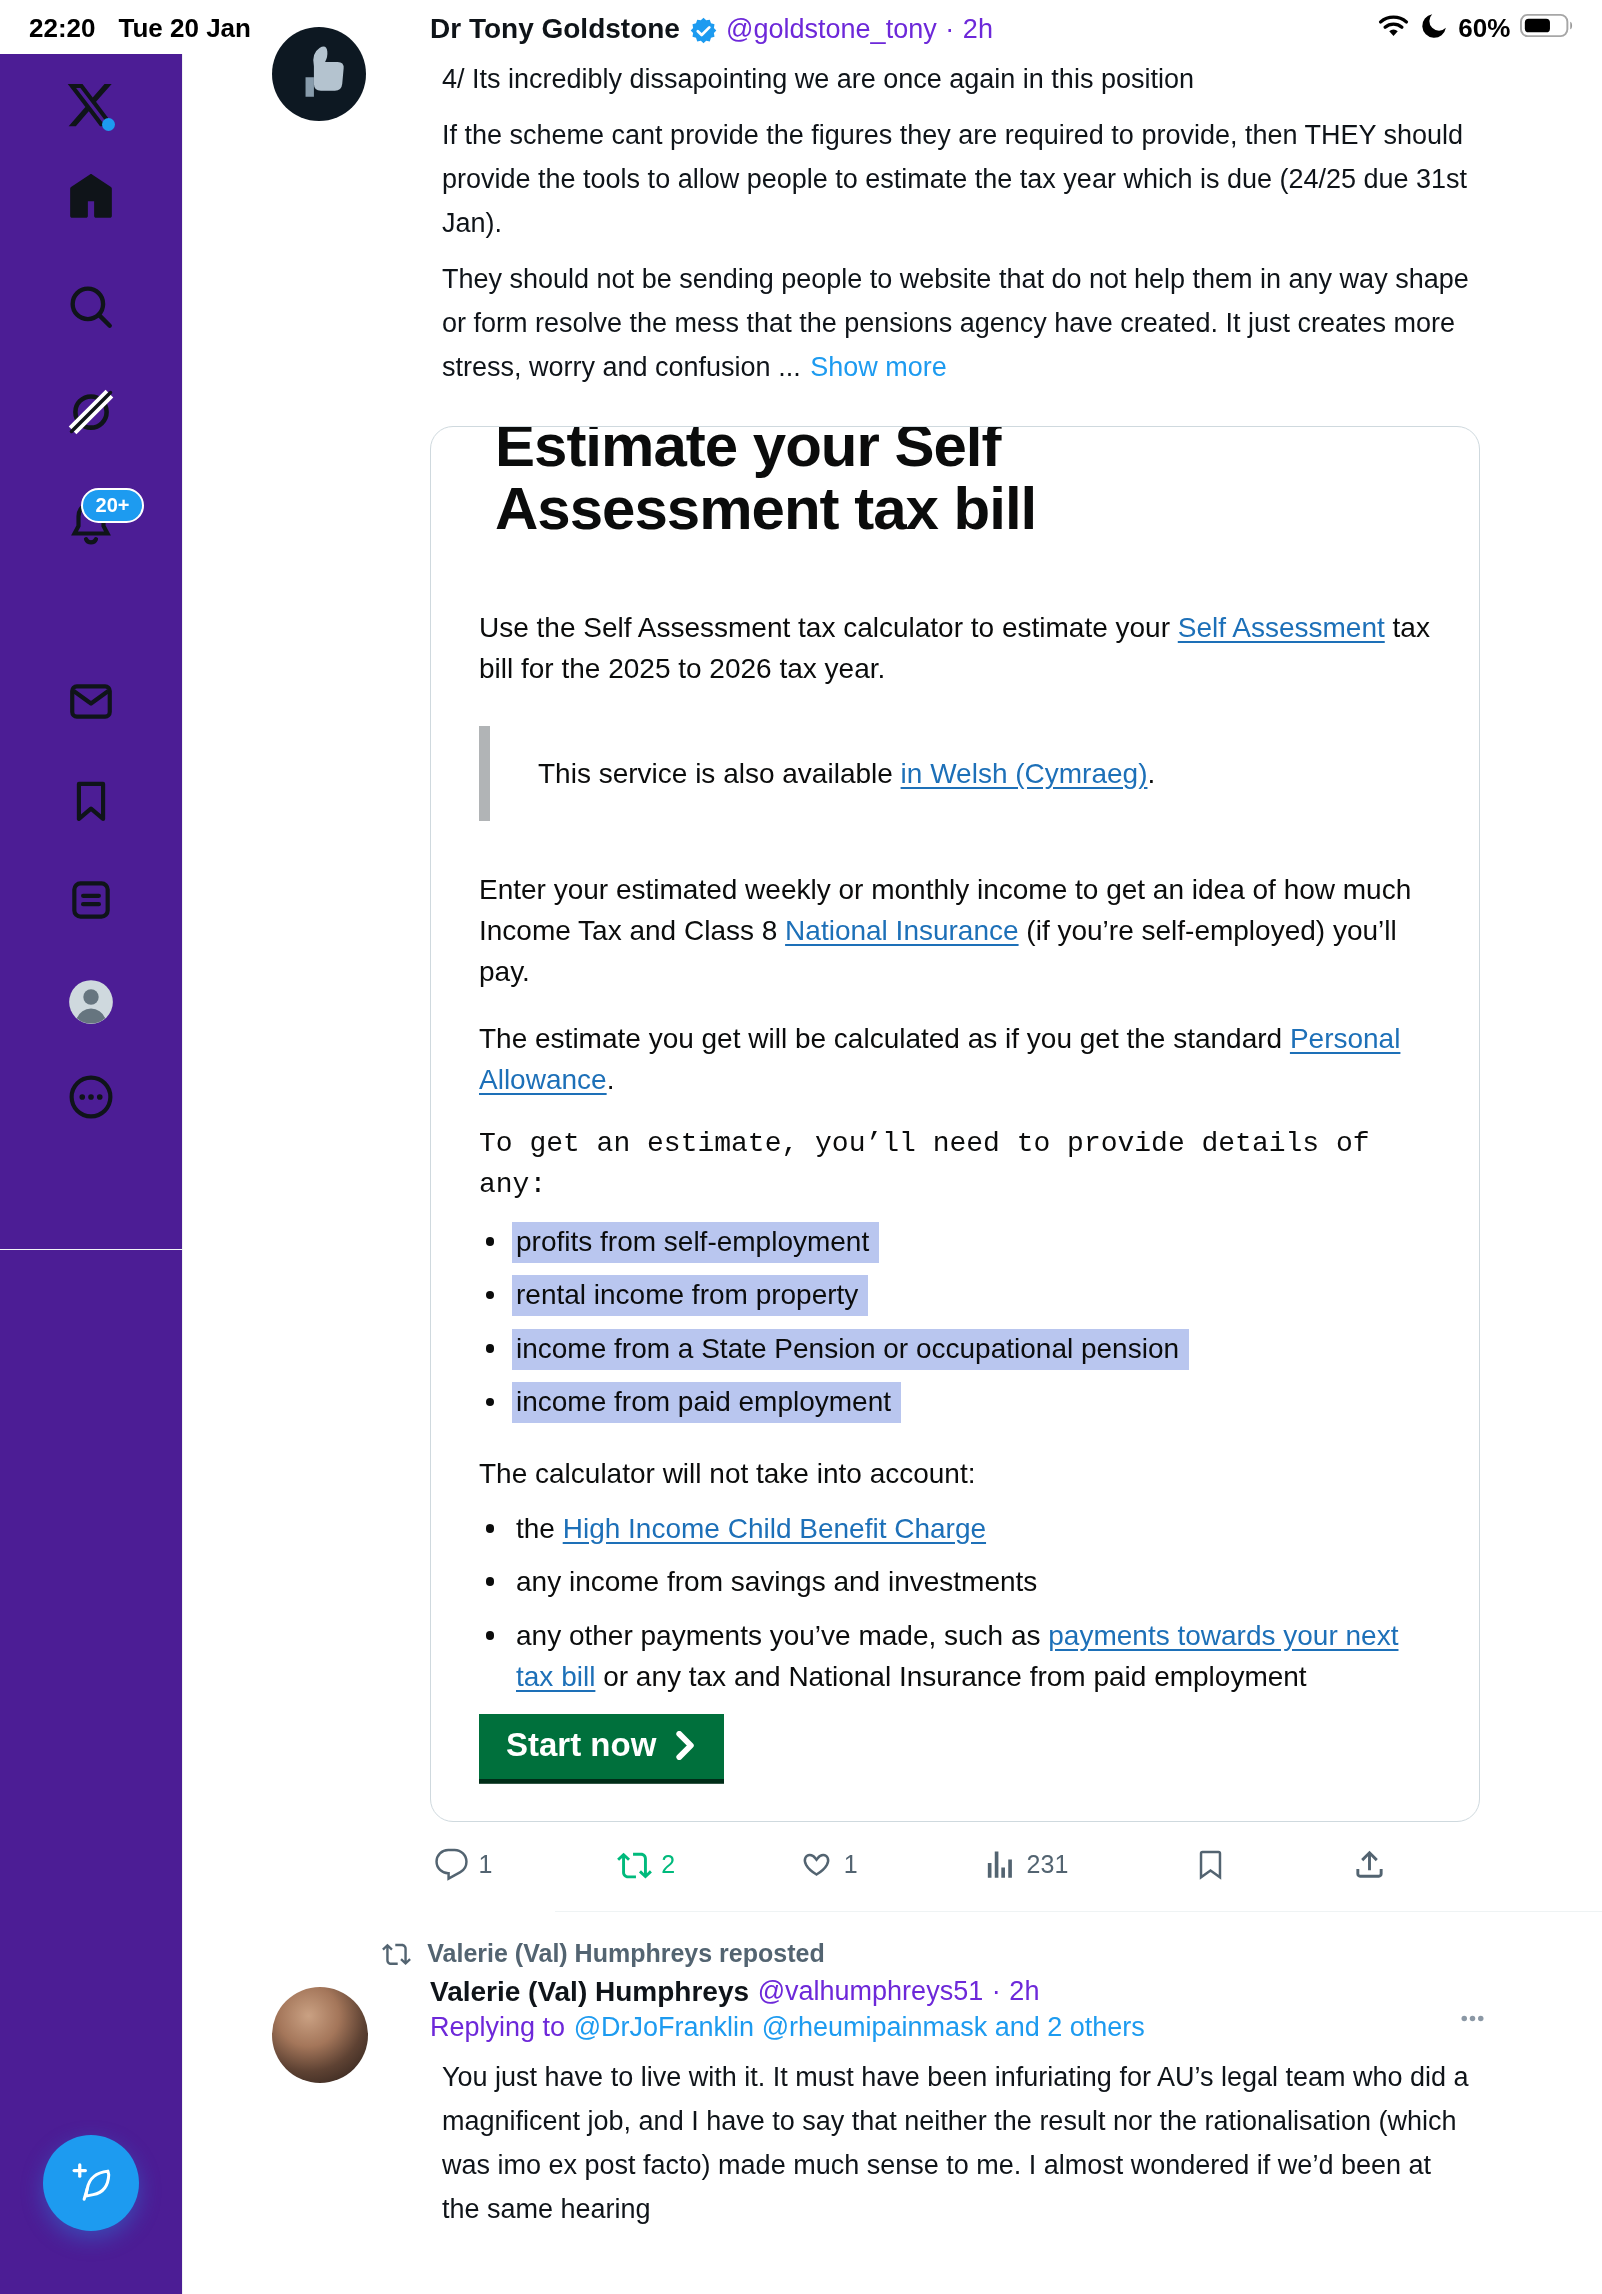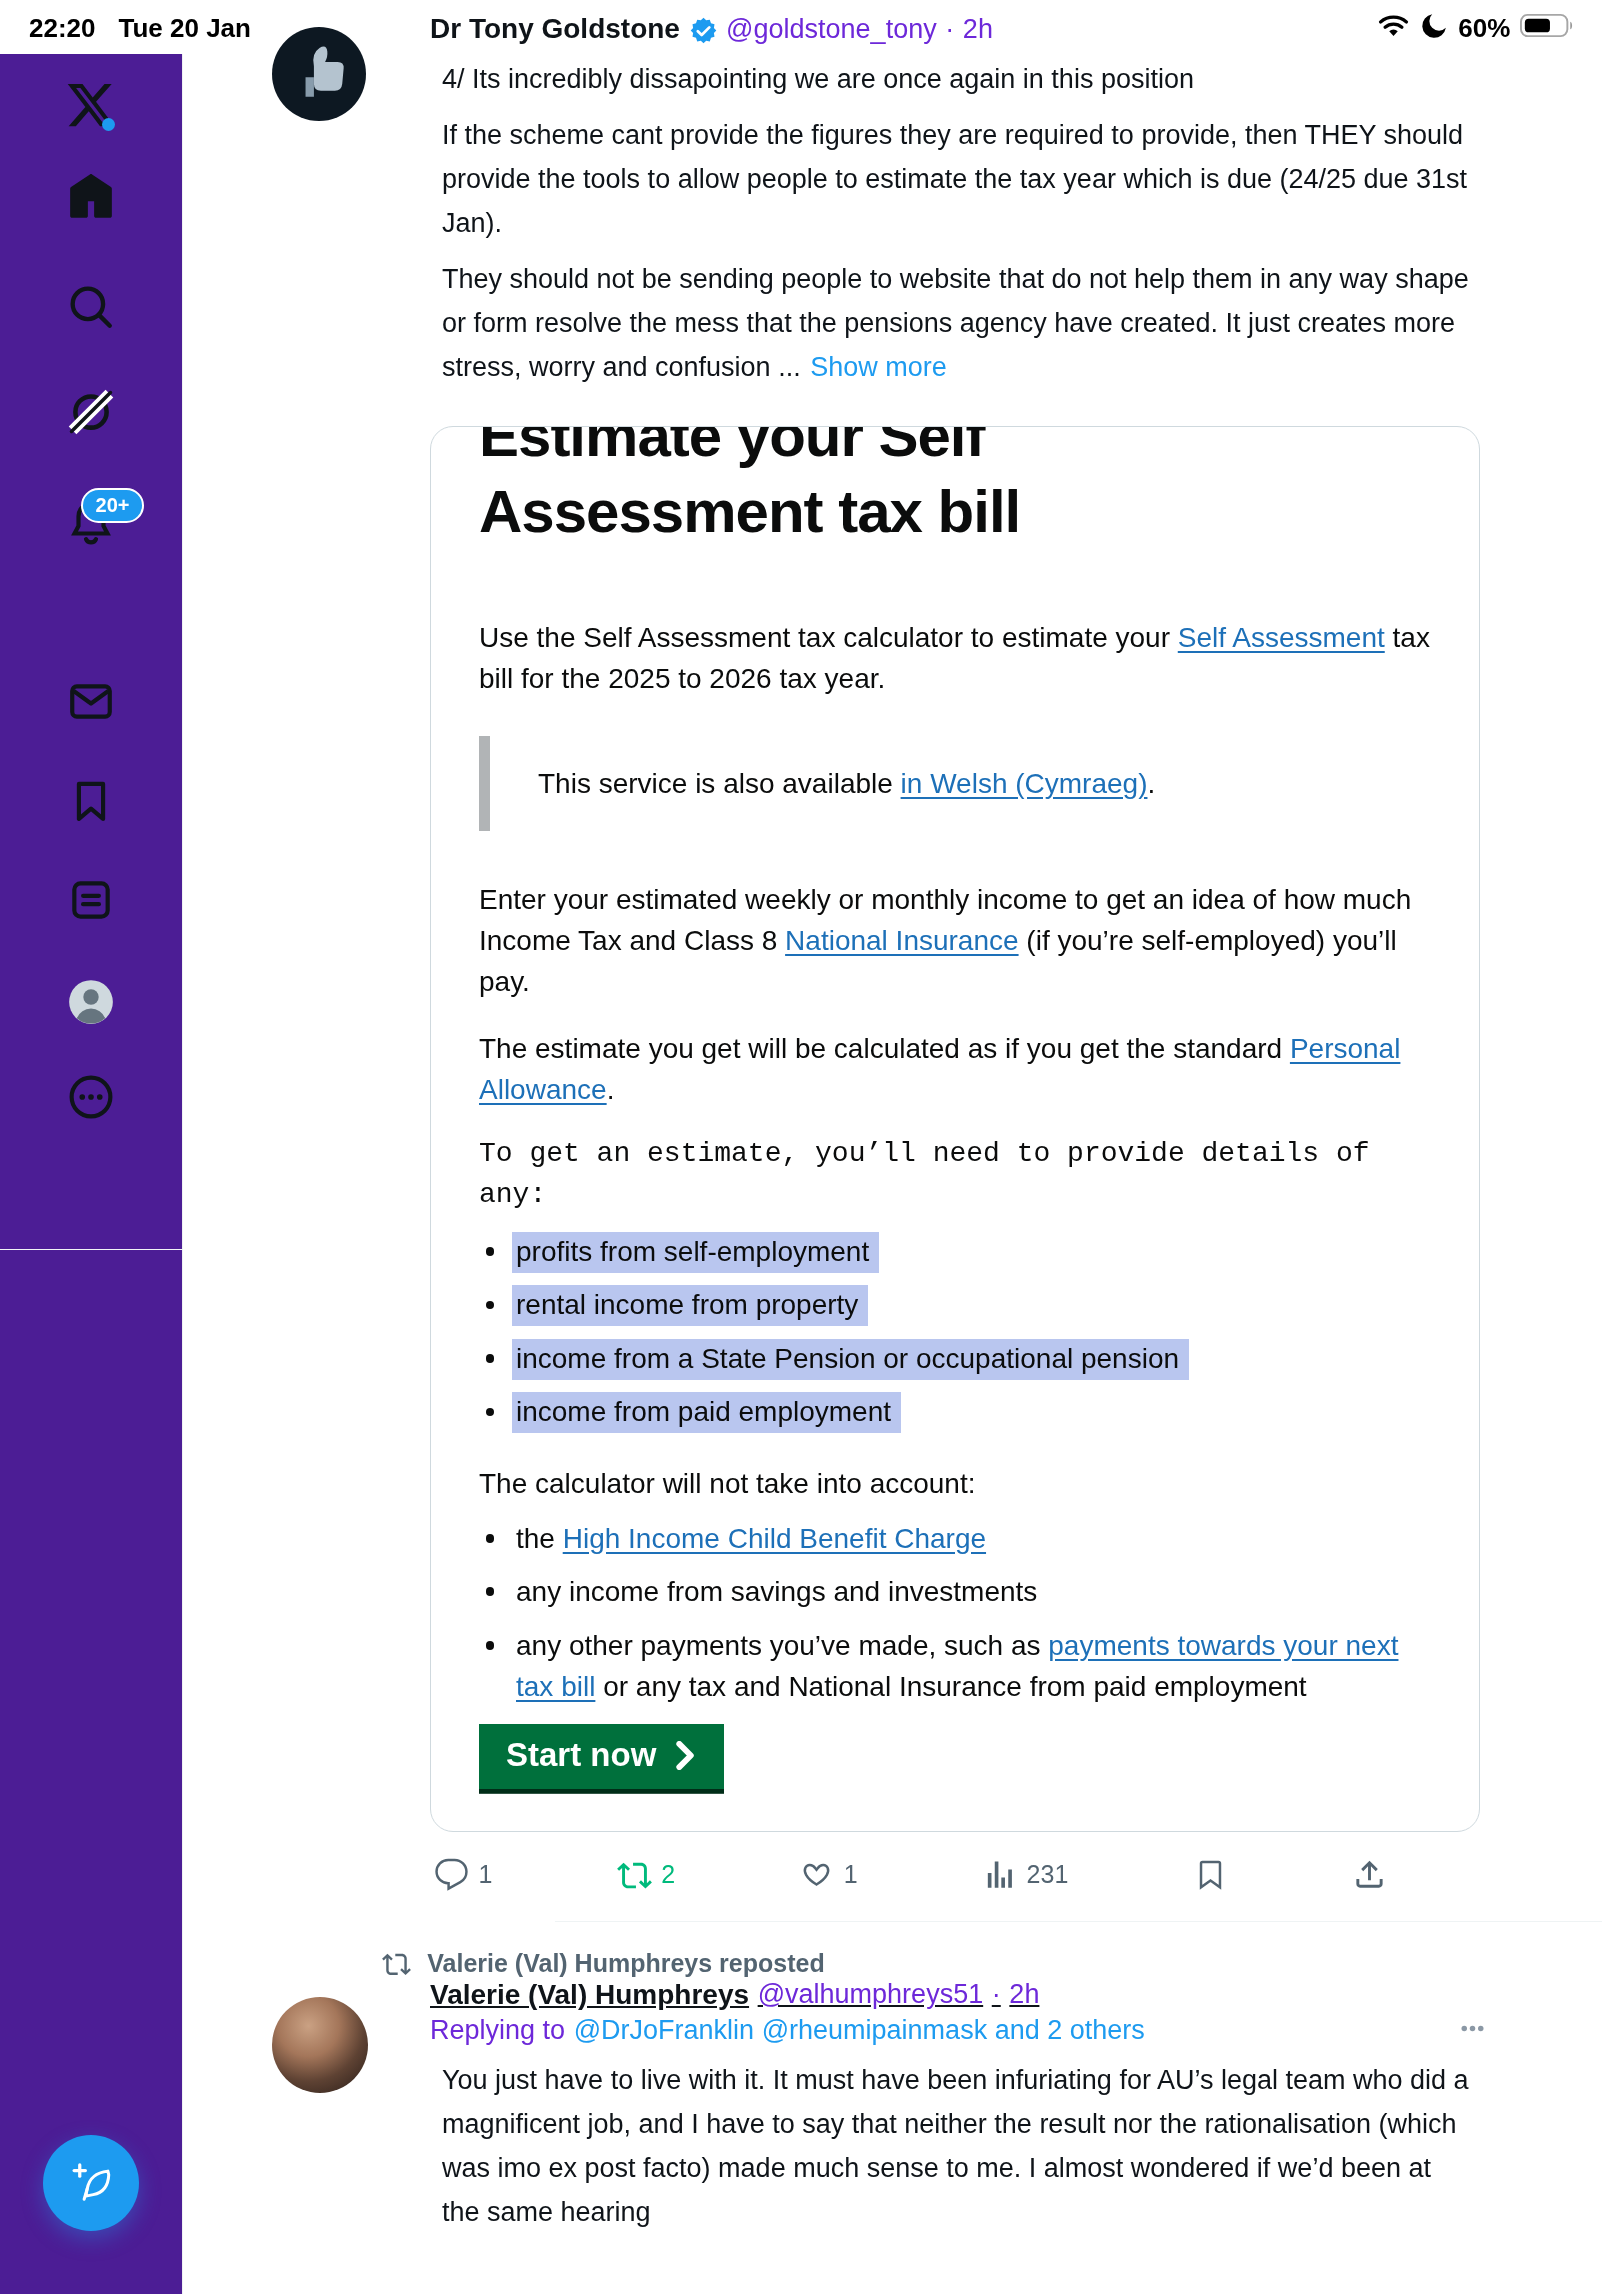--- a/index.html
+++ b/index.html
@@ -42,22 +42,22 @@
   .t-body p { margin:12px; }
   .t-p1 { margin-top:11.5px; }
   .t-p2 { margin-top:46px; }
   .t-p3 { margin-top:44px; }
   .x-link { color:#1d9bf0; text-decoration:none; cursor:pointer; }
   .show-more { margin-left:9.6px; }
   
   .card { margin-top:37px; width:1050px; border:1px solid #cfd9de; border-radius:23px;
           overflow:hidden; background:#fff; }
   .card-inner { padding:0 46px 42px 48px; margin-top:-29px; color:#0b0c0c; }
-  .g-h1 { font-size:60px; line-height:76px; font-weight:700; letter-spacing:-1px;
-          max-width:653px; margin:0; color:#0b0c0c; }
+  .g-h1 { font-size:60px; line-height:63px; font-weight:700; letter-spacing:-1px;
+          max-width:653px; margin:16px; color:#0b0c0c; }
   .g-p { font-size:28px; line-height:41px; margin:0; }
   .g-lead { margin-top:67px; }
   .g-inset { margin-top:37px; border-left:11.5px solid #b1b4b6; padding:27px 0 27px 48px; }
   .g-enter { margin-top:48px; }
   .g-est { margin-top:26px; }
   .g-label { margin-top:23px;font-family:Liberation Mono, monospace; }
   .g-label2 { margin-top:31px; }
   .g-ul { margin:15.4px 0 0; padding:0; list-style:none; }
   .g-ul2 { margin:13.4px 0 0; }
   .g-li { position:relative; padding-left:37px; font-size:28px; line-height:41px; margin-top:12.5px; }
@@ -73,21 +73,21 @@
   .actions { margin:25px 0 0 3.8px; width:953px; display:flex; justify-content:space-between;
              align-items:center; color:#536471; font-size:25px; }
   .act { display:flex; align-items:center; gap:9.6px; cursor:pointer; }
   .act svg { display:block; }
   .act-green { color:#00ba7c; }
   .t-divider { margin:29px 0 0 125px; width:1172px; border:none; border-top:1.9px solid #eff3f4; }
   
   .tweet2 { padding-top:27px; }
   .repost-ctx { display:flex; align-items:center; gap:16.3px; margin-left:-48px;
                 color:#536471; font-size:25px; font-weight:700;text-align:right; }
-  .t2-head { margin-top:1px;text-decoration:underline; }
+  .t2-head { margin-top:8px; }
   .replying { display:flex; gap:8.6px; margin-top:3.8px; font-size:27px; }
   .more-btn { position:absolute; right:113px; top:90px; cursor:pointer; }
   .t2-body { margin-top:7.7px; }
   
   .fab { position:absolute; left:43px; top:2135px; width:96px; height:96px; border-radius:50%;
          background:#1d9bf0; border:none; cursor:pointer; z-index:6;
          display:flex; align-items:center; justify-content:center;
          box-shadow:0 7.7px 21px rgba(29,155,240,.35); }
 </style>
 </head>

